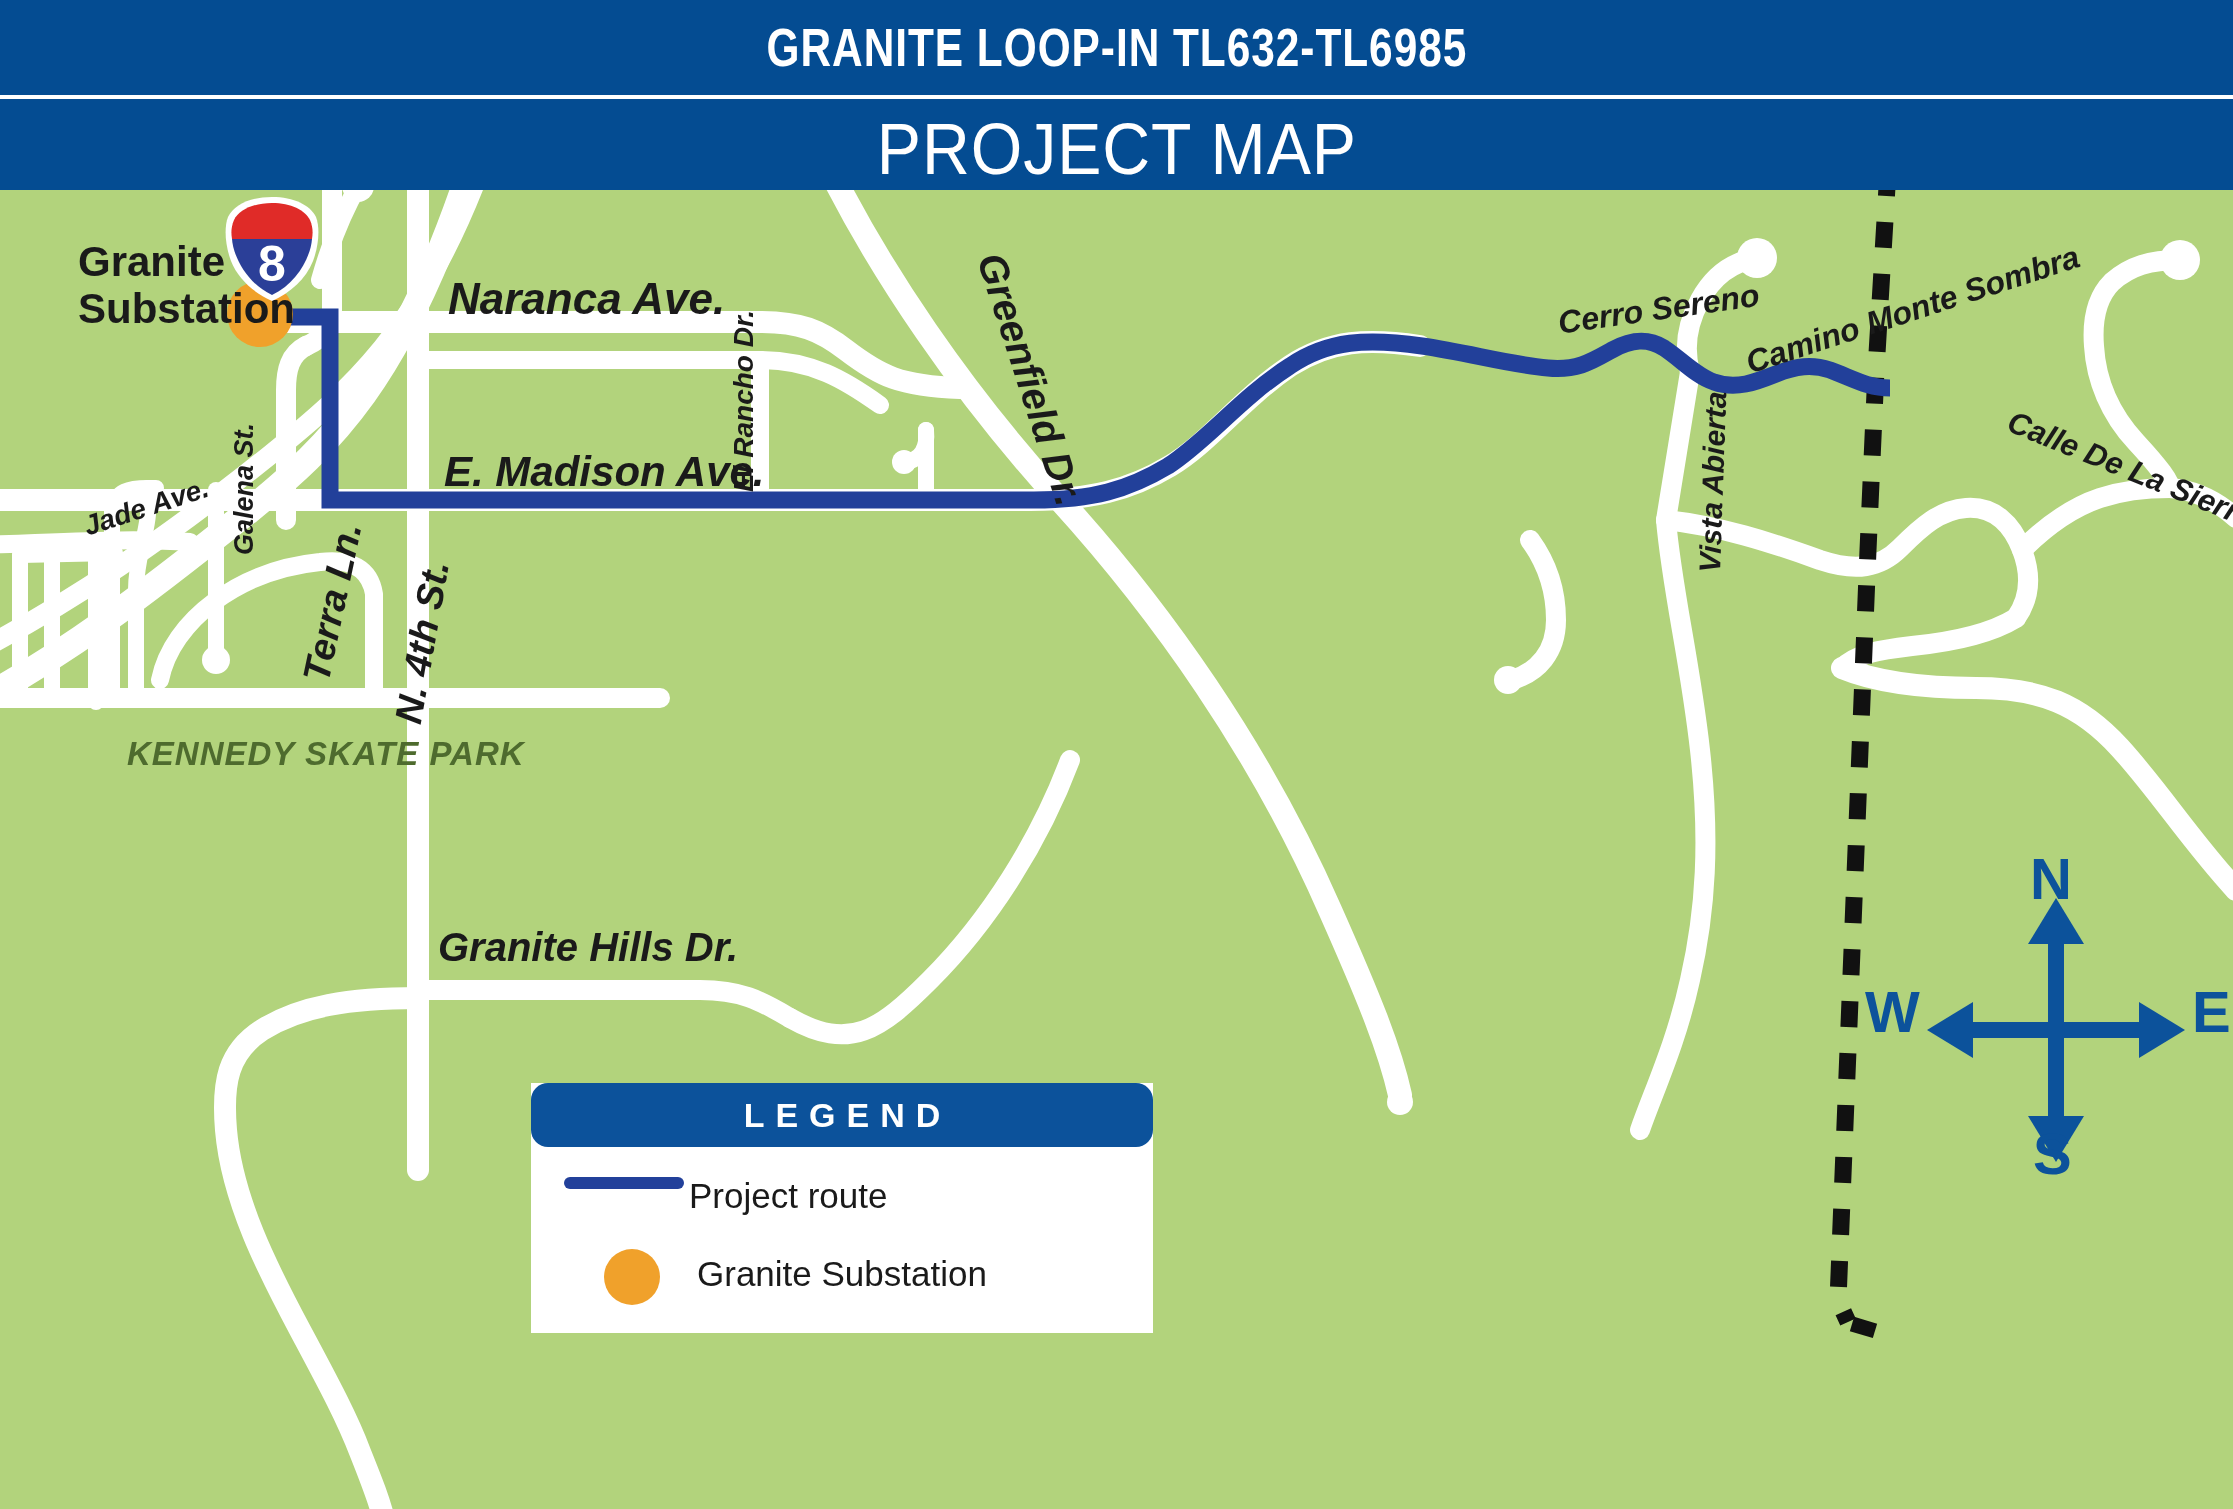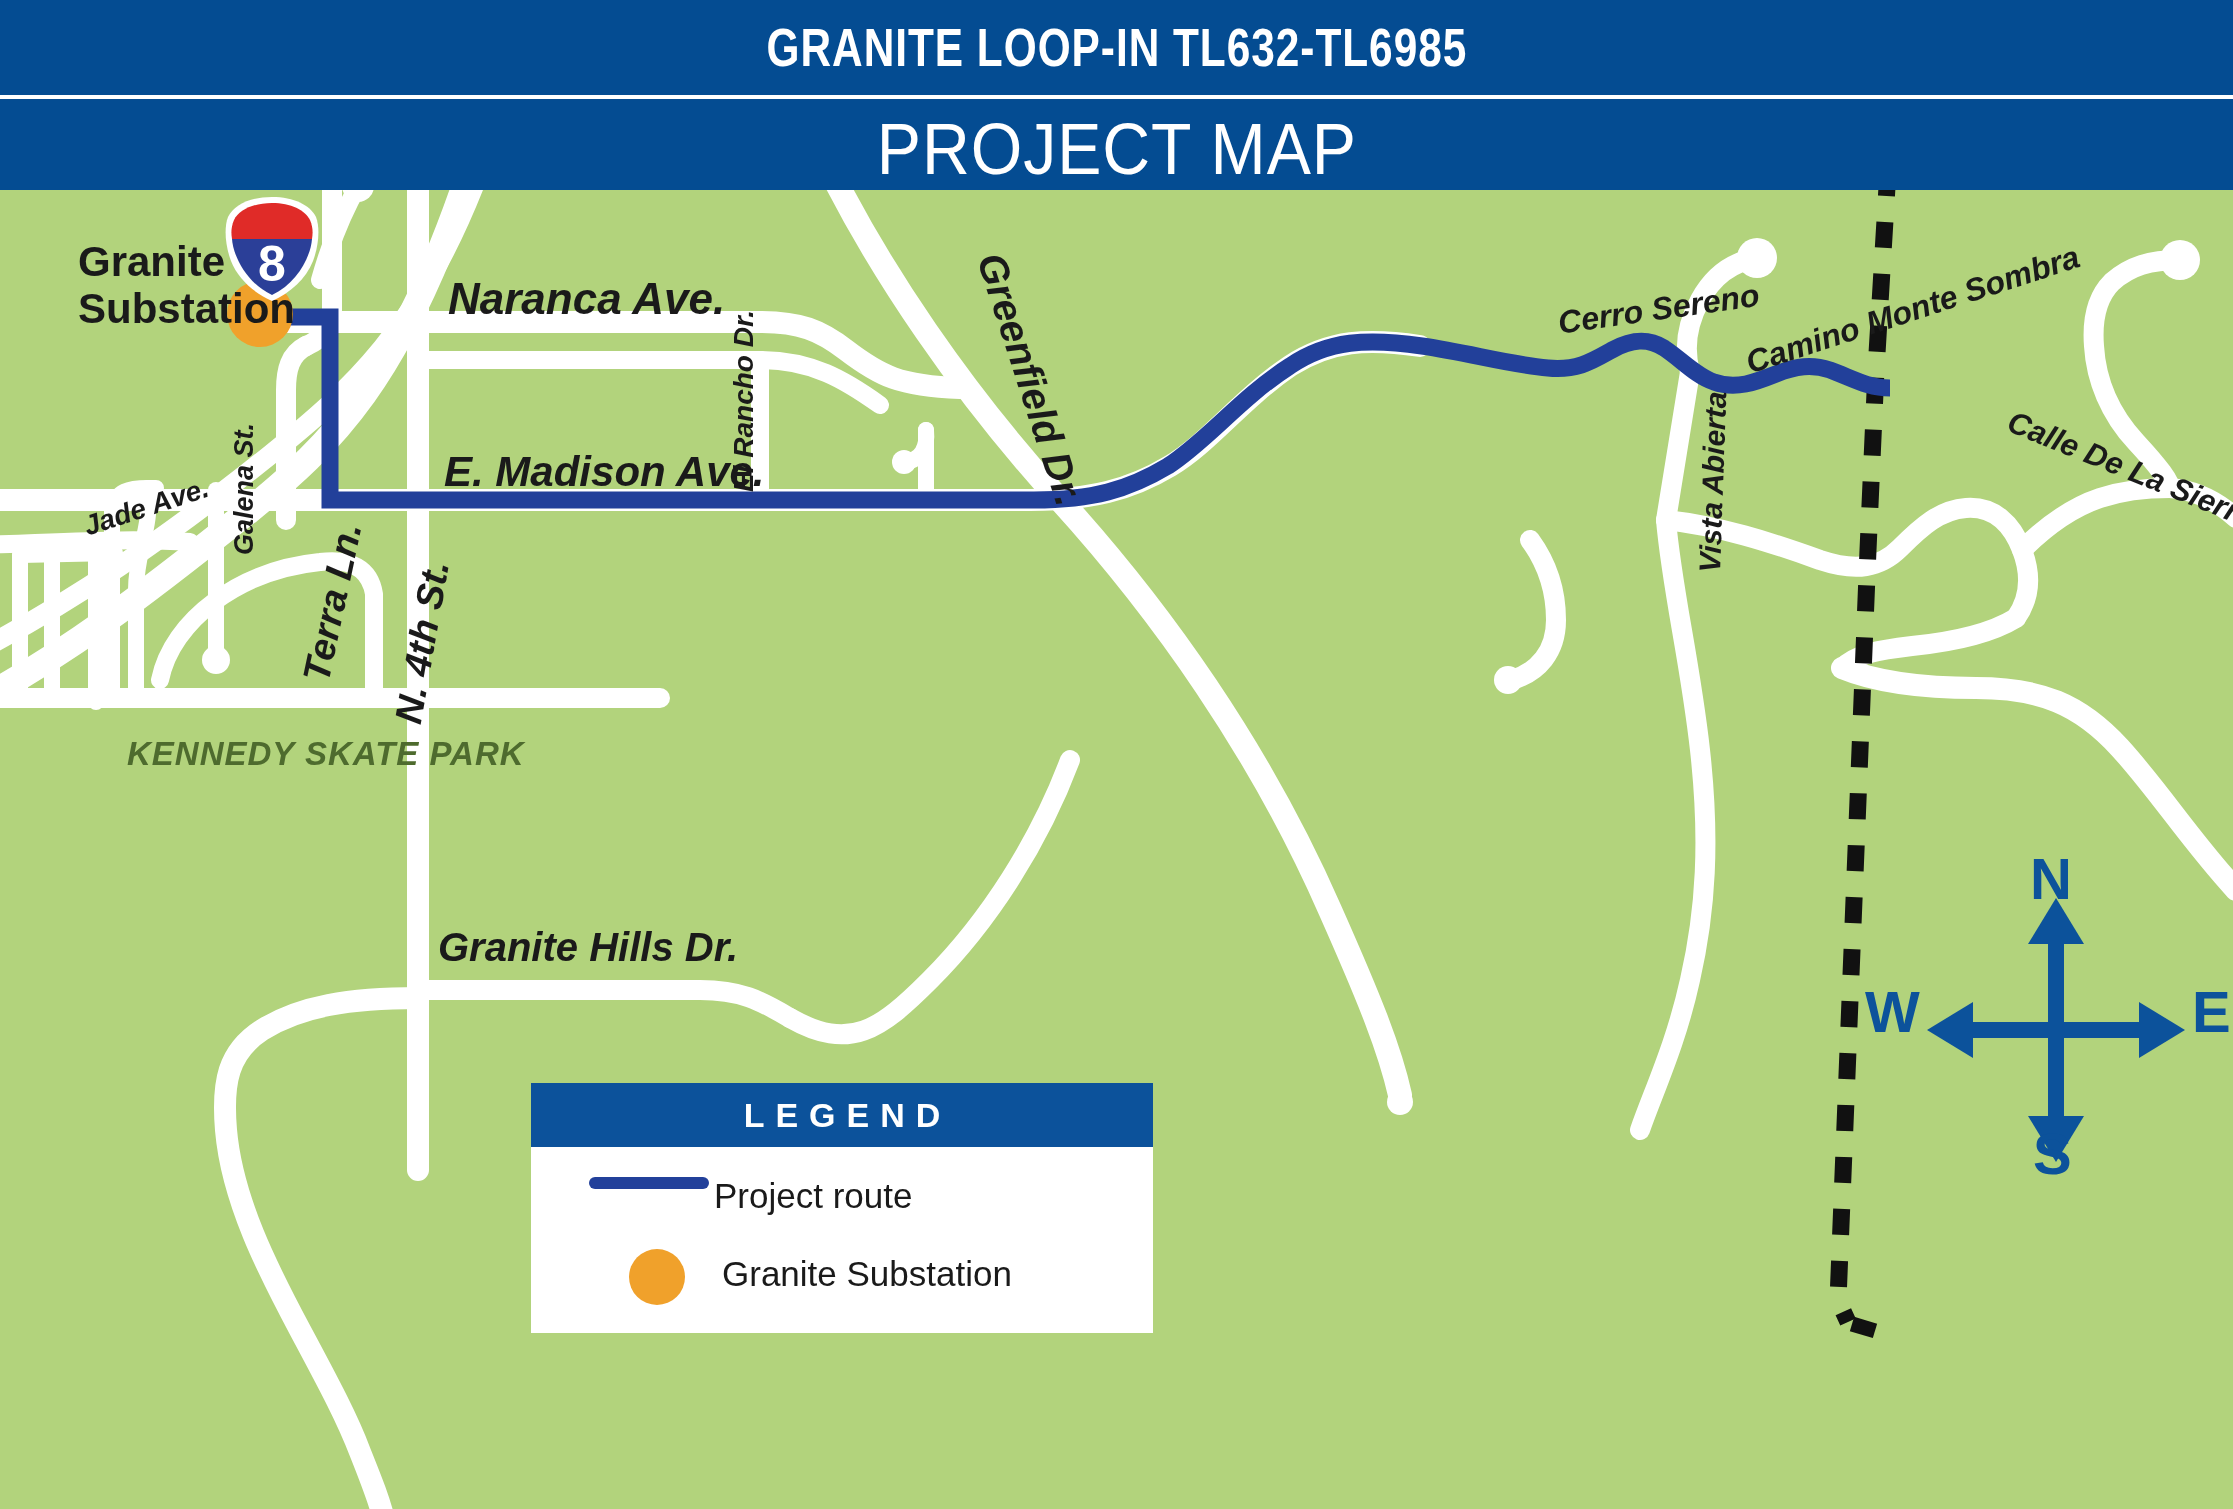--- a/index.html
+++ b/index.html
@@ -83,27 +83,27 @@
   
   .legend{
     position:absolute;
     left:531px;top:1083px;width:622px;
     background:#ffffff;
     z-index:55;
     box-sizing:border-box;
   }
   .legend-head{
     background:#0c529b;height:64px;
-    display:flex;align-items:center;justify-content:center;
+    display:flex;align-items:center;justify-content:center;border-radius:17px;
   }
   .legend-head span{
     color:#ffffff;font-weight:bold;font-size:34px;letter-spacing:11px;
     font-family:"Liberation Sans",sans-serif;padding-left:11px;
   }
-  .legend-body{padding:26px 0 26px 0;margin-left:25px;}
+  .legend-body{padding:26px 0 26px 0;}
   .legend-row{
     display:flex;align-items:flex-start;
     padding:0 0 0 28px;
     min-height:62px;
   }
   .legend-row + .legend-row{margin-top:10px;padding-left:36px;}
   .legend-key{
     width:130px;flex:0 0 130px;
     display:flex;align-items:center;justify-content:center;
     align-self:flex-start;padding-top:4px;

